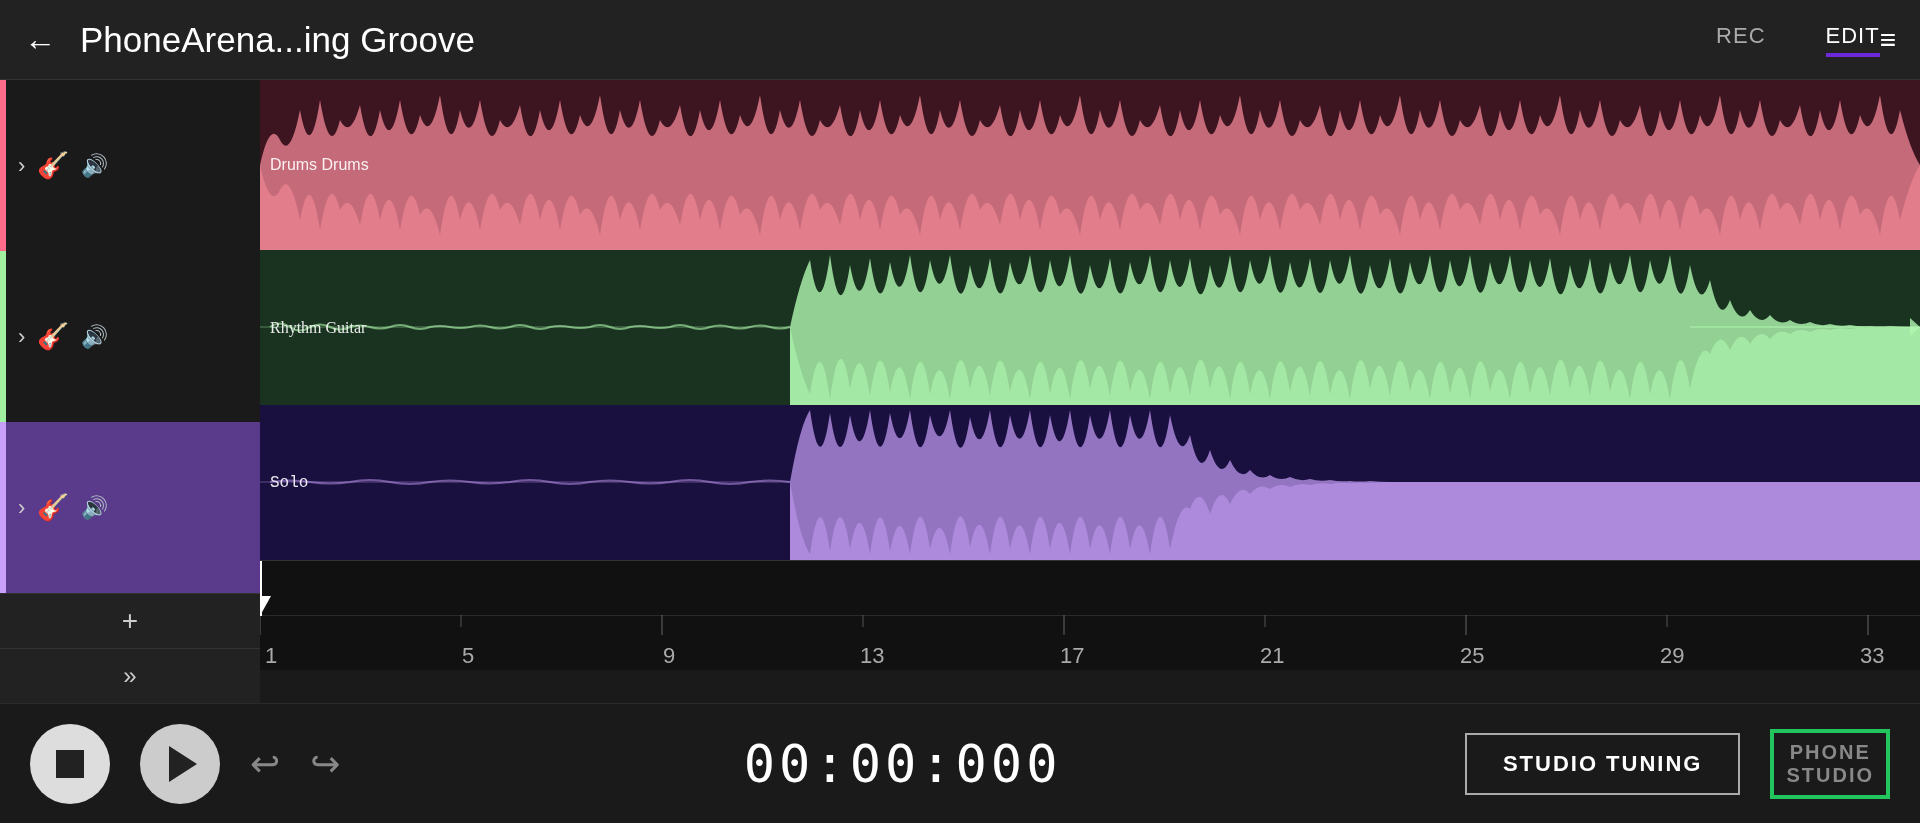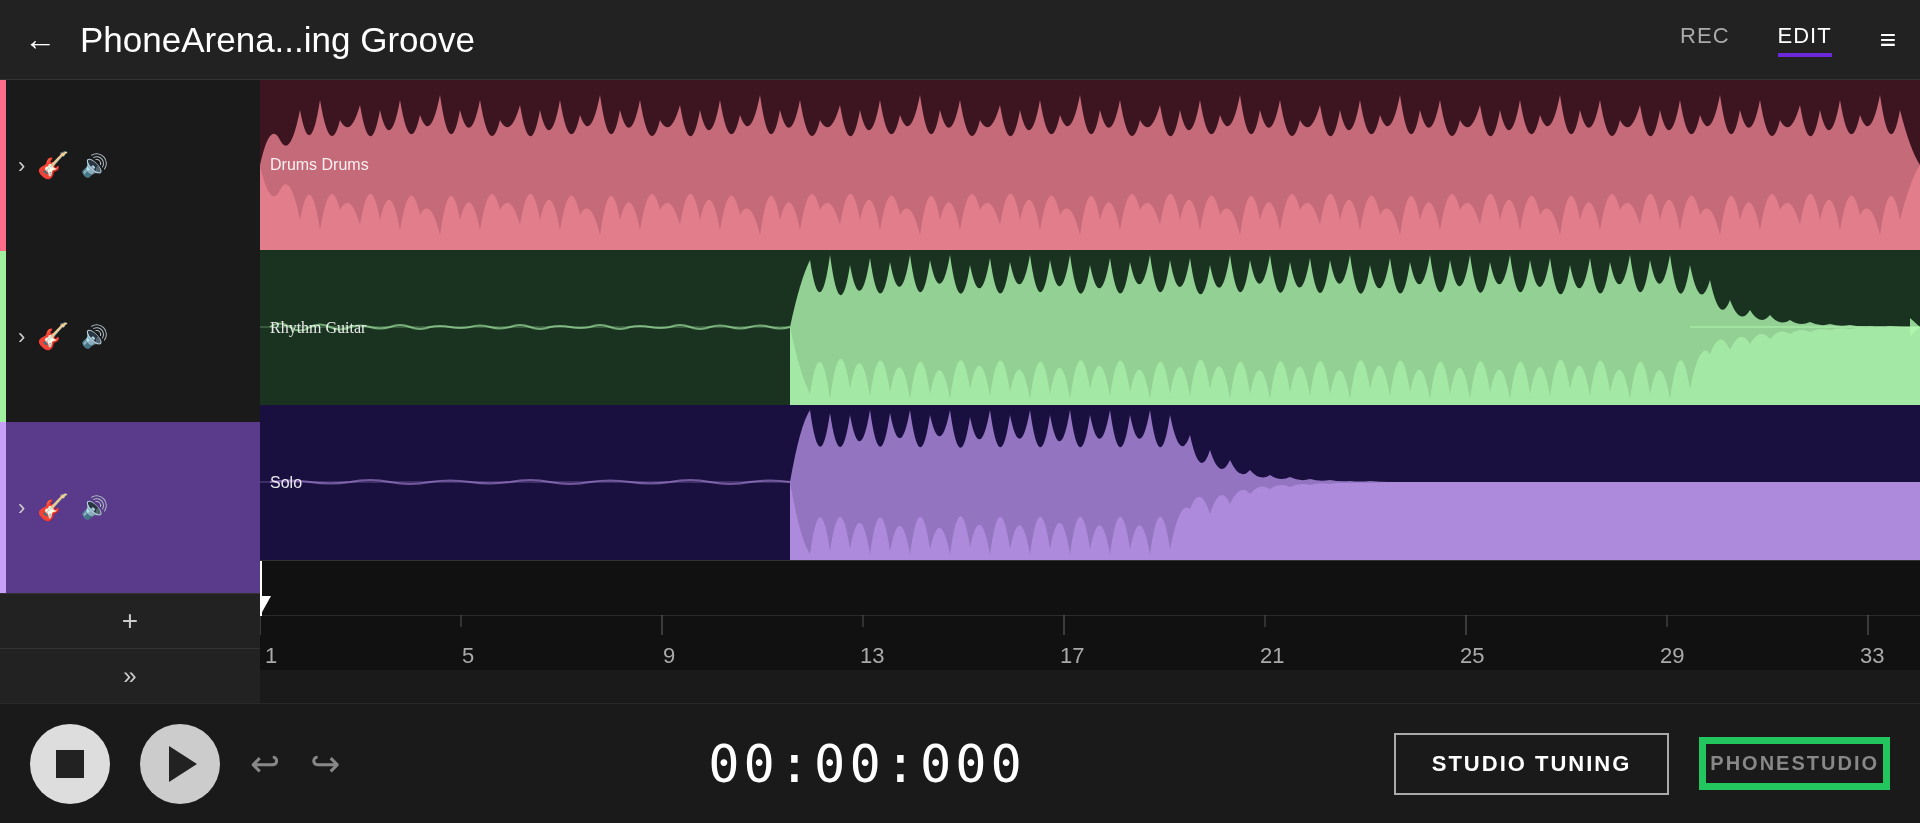--- a/index.html
+++ b/index.html
@@ -29,22 +29,21 @@
       margin-right: 24px;
     }
     .title {
       font-size: 35px;
       color: #fff;
       font-weight: 400;
       flex: 1;
     }
     .nav-tabs {
       display: flex;
-      gap: 48px;
-      margin-right: 48px;
+      gap: 60px;
       justify-content: center;
     }
     .nav-tab {
       font-size: 22px;
       color: #aaa;
       cursor: pointer;
       padding-bottom: 4px;
       letter-spacing: 1px;
     }
     .nav-tab.active {
@@ -118,20 +117,21 @@
       height: 170px;
       background: #3d1520;
     }
     .track-guitar-row {
       height: 155px;
       background: #1a3320;
     }
     .track-solo-row {
       height: 155px;
       background: #3b82f6;
+      font-family: Liberation Mono, monospace;
     }
 
     
     .waveform {
       position: absolute;
       top: 0;
       left: 0;
       width: 100%;
       height: 100%;
     }
@@ -245,26 +245,26 @@
       border: 2px solid #aaa;
       background: transparent;
       color: #fff;
       font-size: 22px;
       font-weight: bold;
       letter-spacing: 2px;
       padding: 16px 36px;
       cursor: pointer;
     }
     .export-btn {
-      border: 7px solid #22c55e;
+      border: 4px solid #22c55e;
       background: transparent;
-      padding: 8px 4px;
-      cursor: pointer;
-      display: flex;
-      flex-direction: row;
+      padding: 8px 12px;
+      cursor: pointer;
+      display: flex;
+      flex-direction: column;
       align-items: center;
     }
     .export-text-top {
       font-size: 20px;
       font-weight: bold;
       color: #888;
       letter-spacing: 2px;
     }
     .export-text-bottom {
       font-size: 20px;

